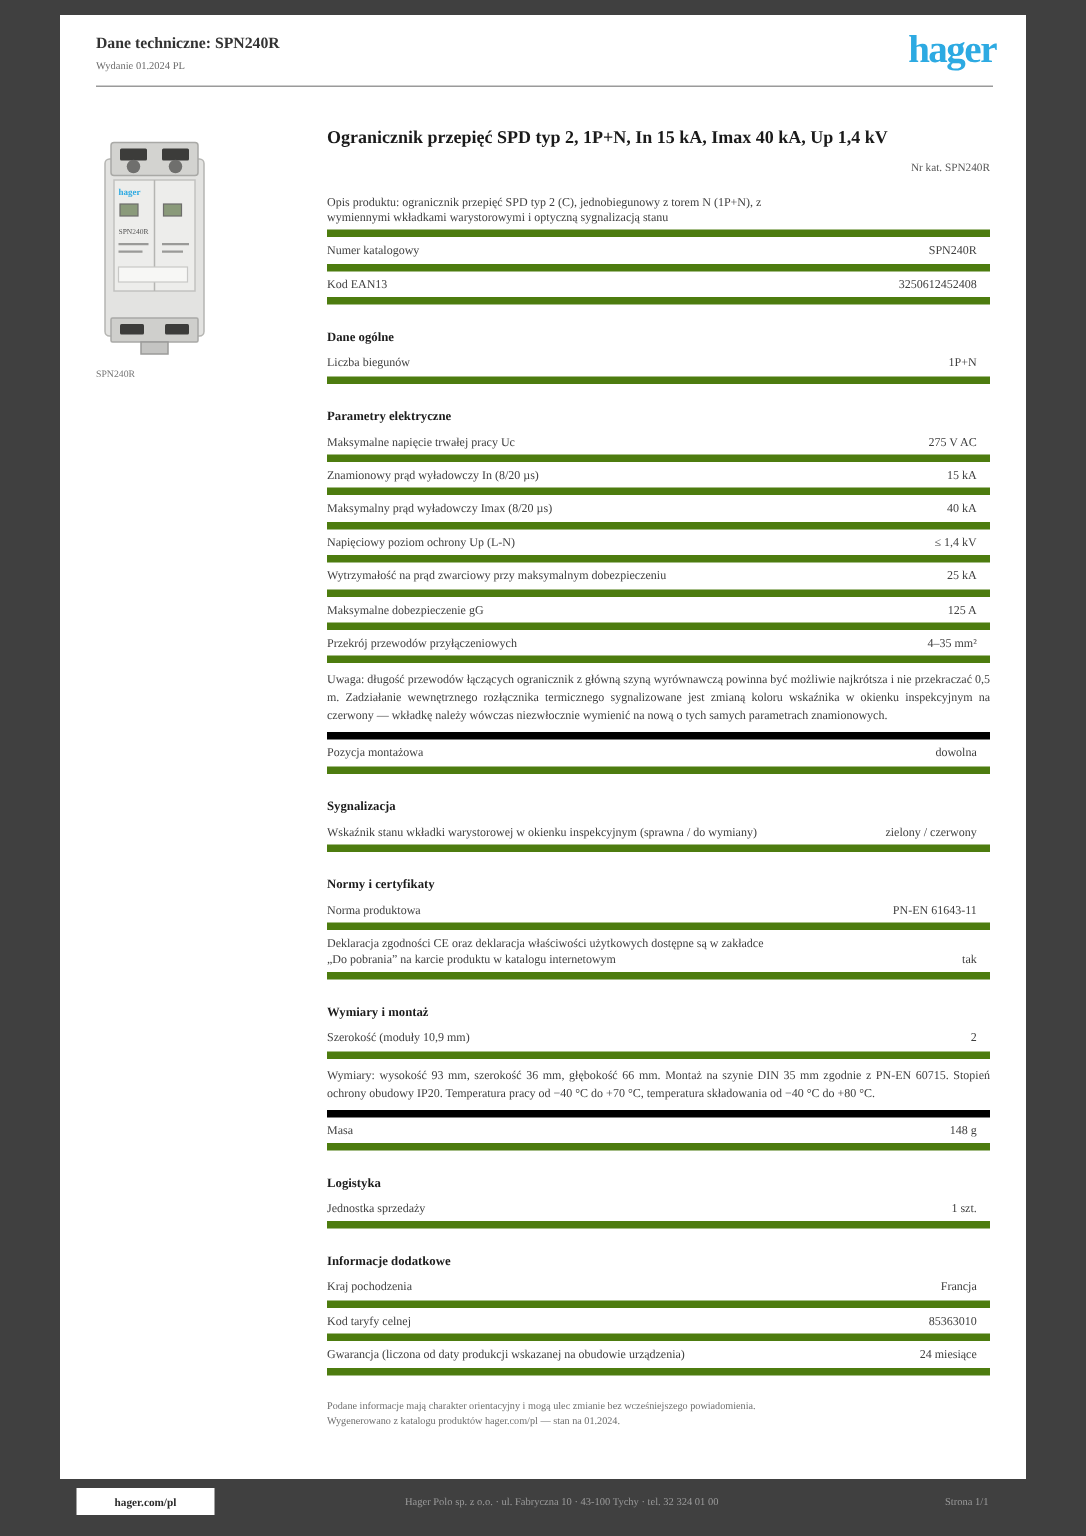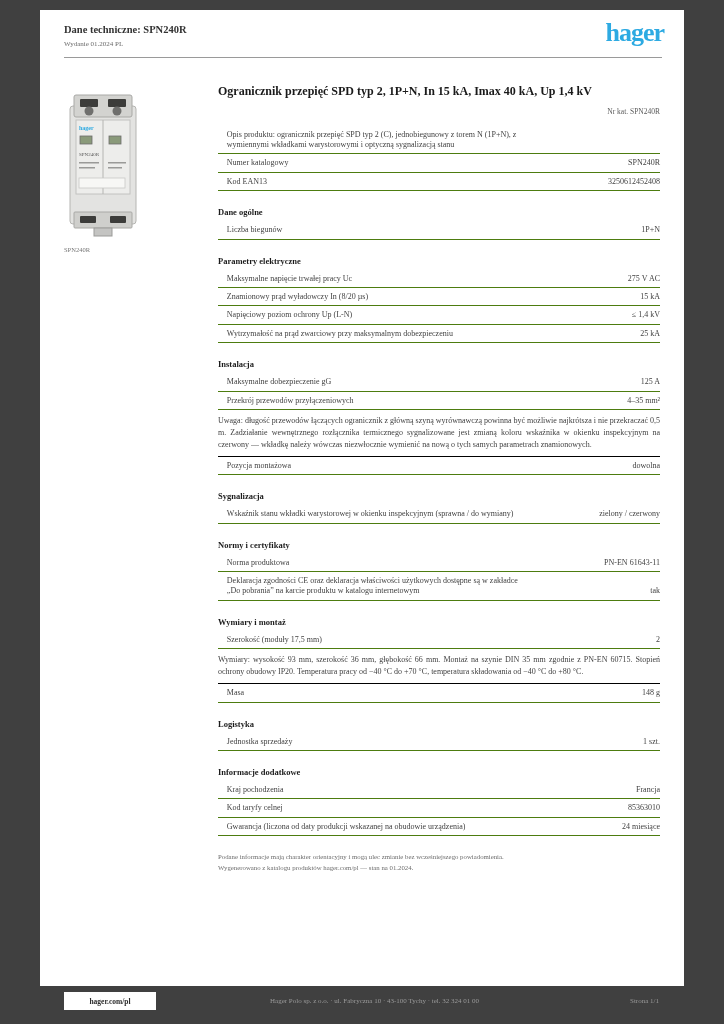--- a/index.html
+++ b/index.html
@@ -22,35 +22,35 @@
   
   .figure{position:absolute;left:24px;top:80px;width:78px;height:150px;}
   .fig-caption{position:absolute;left:24px;top:236px;font-size:6.5px;color:#777;}
   
   .main{position:absolute;left:178px;top:74px;width:442px;}
   .main-title{font-size:12px;font-weight:bold;color:#1a1a1a;line-height:1.3;}
   .main-sub{margin-top:7px;font-size:7.5px;color:#5a5a5a;text-align:right;}
   .sections{margin-top:10px;}
   .sec-title{font-size:8.5px;font-weight:bold;color:#1c1c1c;padding:16px 0 4px 0;}
   .row{
-    display:flex;justify-content:flex-end;align-items:flex-end;
-    border-bottom:1px solid #4d7c0f;padding:4px 0 3px 0;
+    display:flex;justify-content:flex-start;align-items:flex-end;
+    border-bottom:5px solid #4d7c0f;padding:4px 0 3px 0;
     font-size:8px;color:#3f3f3f;line-height:1.3;
   }
   .lbl{width:66%;}
   .val{width:32%;text-align:right;}
   .note{
     font-size:8px;color:#3f3f3f;line-height:1.5;padding:5px 0 5px 0;
-    border-bottom:1px solid #000000;text-align:justify;
+    border-bottom:5px solid #000000;text-align:justify;
   }
   .footnotes{margin-top:16px;}
   .footnote{font-size:6.8px;color:#6d6d6d;line-height:1.6;}
   
   .footer-site{
-    position:absolute;left:64px;top:992px;width:92px;height:18px;background:#ffffff;
+    position:absolute;left:51px;top:992px;width:92px;height:18px;background:#ffffff;
     display:flex;align-items:center;justify-content:center;
     font-size:7.5px;font-weight:bold;color:#2b2b2b;
   }
   .footer-center{
     position:absolute;left:270px;top:997px;font-size:7px;color:#9a9a9a;
   }
   .footer-page{
     position:absolute;left:630px;top:997px;font-size:7px;color:#9a9a9a;
   }
 </style>
@@ -121,30 +121,33 @@
             <div class="sec-title">Parametry elektryczne</div>
             <div class="row">
               <div class="lbl">Maksymalne napięcie trwałej pracy Uc</div>
               <div class="val">275 V AC</div>
             </div>
             <div class="row">
               <div class="lbl">Znamionowy prąd wyładowczy In (8/20 µs)</div>
               <div class="val">15 kA</div>
             </div>
             <div class="row">
+              <div class="lbl">Maksymalny prąd wyładowczy Imax (8/20 µs)</div>
+              <div class="val">40 kA</div>
+            </div>
+            <div class="row">
               <div class="lbl">Napięciowy poziom ochrony Up (L-N)</div>
               <div class="val">≤ 1,4 kV</div>
             </div>
             <div class="row">
               <div class="lbl">Wytrzymałość na prąd zwarciowy przy maksymalnym dobezpieczeniu</div>
               <div class="val">25 kA</div>
             </div>
           </div>
           <div>
-            <div class="sec-title">Instalacja</div>
             <div class="row">
               <div class="lbl">Maksymalne dobezpieczenie gG</div>
               <div class="val">125 A</div>
             </div>
             <div class="row">
               <div class="lbl">Przekrój przewodów przyłączeniowych</div>
               <div class="val">4–35 mm²</div>
             </div>
             <div class="note">Uwaga: długość przewodów łączących ogranicznik z główną szyną wyrównawczą powinna być możliwie najkrótsza i nie przekraczać 0,5 m. Zadziałanie wewnętrznego rozłącznika termicznego sygnalizowane jest zmianą koloru wskaźnika w okienku inspekcyjnym na czerwony — wkładkę należy wówczas niezwłocznie wymienić na nową o tych samych parametrach znamionowych.</div>
             <div class="row">
@@ -166,21 +169,21 @@
               <div class="val">PN-EN 61643-11</div>
             </div>
             <div class="row">
               <div class="lbl">Deklaracja zgodności CE oraz deklaracja właściwości użytkowych dostępne są w zakładce „Do pobrania” na karcie produktu w katalogu internetowym</div>
               <div class="val">tak</div>
             </div>
           </div>
           <div>
             <div class="sec-title">Wymiary i montaż</div>
             <div class="row">
-              <div class="lbl">Szerokość (moduły 17,5 mm)</div>
+              <div class="lbl">Szerokość (moduły 10,9 mm)</div>
               <div class="val">2</div>
             </div>
             <div class="note">Wymiary: wysokość 93 mm, szerokość 36 mm, głębokość 66 mm. Montaż na szynie DIN 35 mm zgodnie z PN-EN 60715. Stopień ochrony obudowy IP20. Temperatura pracy od −40 °C do +70 °C, temperatura składowania od −40 °C do +80 °C.</div>
             <div class="row">
               <div class="lbl">Masa</div>
               <div class="val">148 g</div>
             </div>
           </div>
           <div>
             <div class="sec-title">Logistyka</div>

